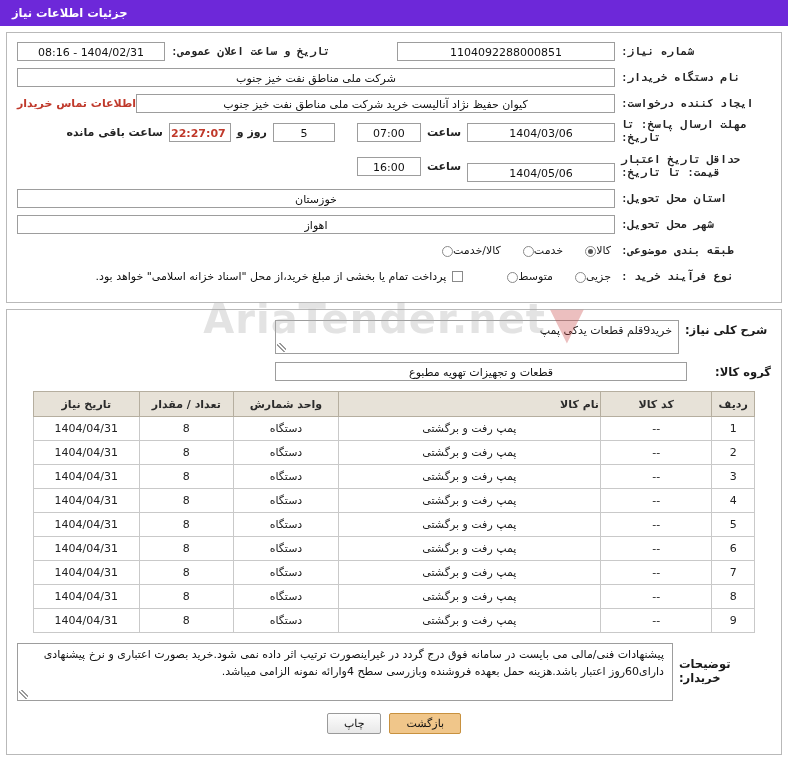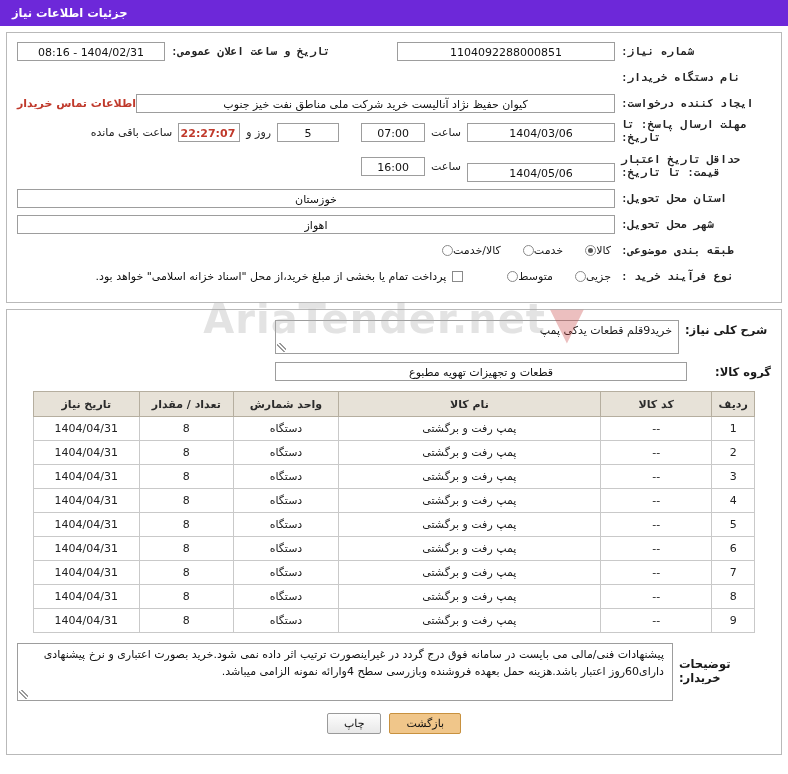--- a/index.html
+++ b/index.html
@@ -66,21 +66,21 @@
     color: #111;
     box-sizing: border-box;
     padding: 0 4px;
     overflow: hidden;
     white-space: nowrap;
   }
   .spacer { flex: 1 1 auto; }
   .inline-lbl {
     font-size: 11px;
     color: #222;
-    font-weight: normal;
+    font-weight: bold;
     padding: 0 6px;
     white-space: nowrap;
   }
   .link {
     color: #c0392b;
     font-weight: bold;
     font-size: 11px;
     text-decoration: none;
   }
   .radio {
@@ -100,21 +100,21 @@
     position: absolute;
     width: 5px;
     height: 5px;
     border-radius: 50%;
     background: #555;
     top: 2px;
     left: 2px;
   }
   .radio-item {
     display: inline-flex;
-    align-items: center;
+    align-items: flex-end;
     margin-left: 14px;
     font-size: 11px;
     white-space: nowrap;
   }
   .radio-item span.t { padding-right: 4px; }
   .chk {
     display: inline-block;
     width: 11px;
     height: 11px;
     border: 1px solid #8a8a8a;
@@ -269,20 +269,21 @@
     <div class="row">
       <div class="lbl lbl-w">شماره نیاز:</div>
       <div class="fld" style="width:218px;">1104092288000851</div>
       <div class="spacer"></div>
       <div class="lbl" style="width:auto;">تاریخ و ساعت اعلان عمومی:</div>
       <div class="fld" style="width:148px;">1404/02/31 - 08:16</div>
     </div>
 
     <div class="row">
       <div class="lbl lbl-w">نام دستگاه خریدار:</div>
+      <div class="fld" style="flex:1 1 auto;">شرکت ملی مناطق نفت خیز جنوب</div>
     </div>
 
     <div class="row">
       <div class="lbl lbl-w">ایجاد کننده درخواست:</div>
       <div class="fld" style="flex:1 1 auto;">کیوان حفیظ نژاد آنالیست خرید شرکت ملی مناطق نفت خیز جنوب</div>
       <a class="link" href="#">اطلاعات تماس خریدار</a>
     </div>
 
     <div class="row">
       <div class="lbl lbl-w" style="white-space:normal;line-height:13px;">مهلت ارسال پاسخ: تا تاریخ:</div>
@@ -367,21 +368,21 @@
       <div class="goods-lbl">گروه کالا:</div>
       <div class="fld" style="flex:1 1 auto;max-width:600px;">قطعات و تجهیزات تهویه مطبوع</div>
       <div style="flex:1 1 auto;"></div>
     </div>
 
     <table class="items">
       <thead>
         <tr>
           <th style="width:40px;">ردیف</th>
           <th style="width:112px;">کد کالا</th>
-          <th style="width:268px;">نام کالا</th>
+          <th style="width:268px;text-align:right;">نام کالا</th>
           <th style="width:104px;">واحد شمارش</th>
           <th style="width:94px;">تعداد / مقدار</th>
           <th style="width:104px;">تاریخ نیاز</th>
         </tr>
       </thead>
       <tbody id="items-body">
           <tr>
             <td>1</td>
             <td>--</td>
             <td>پمپ رفت و برگشتی</td>

